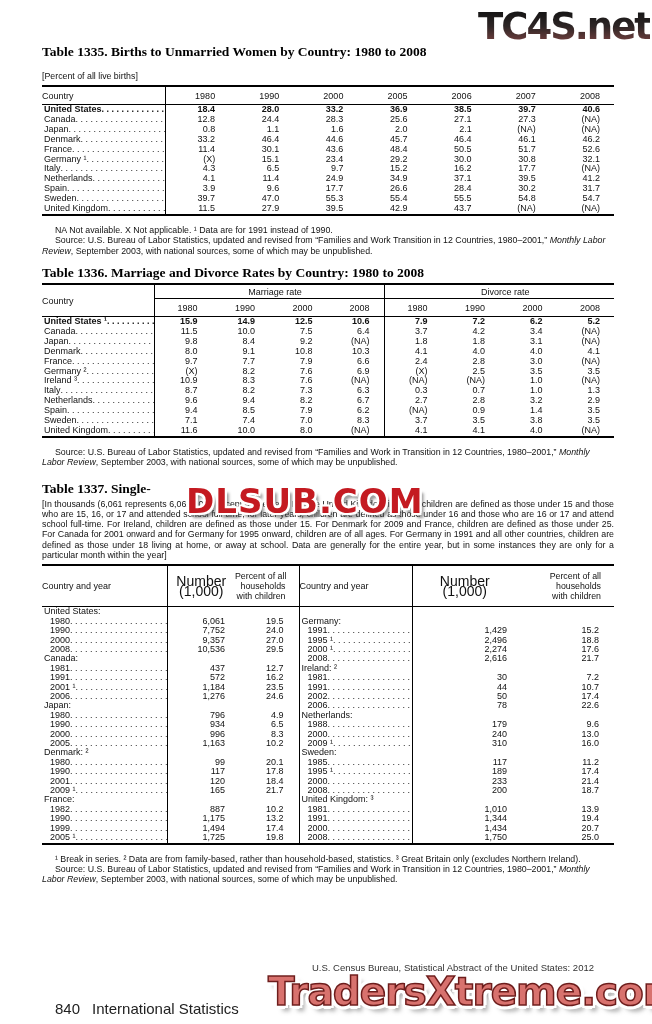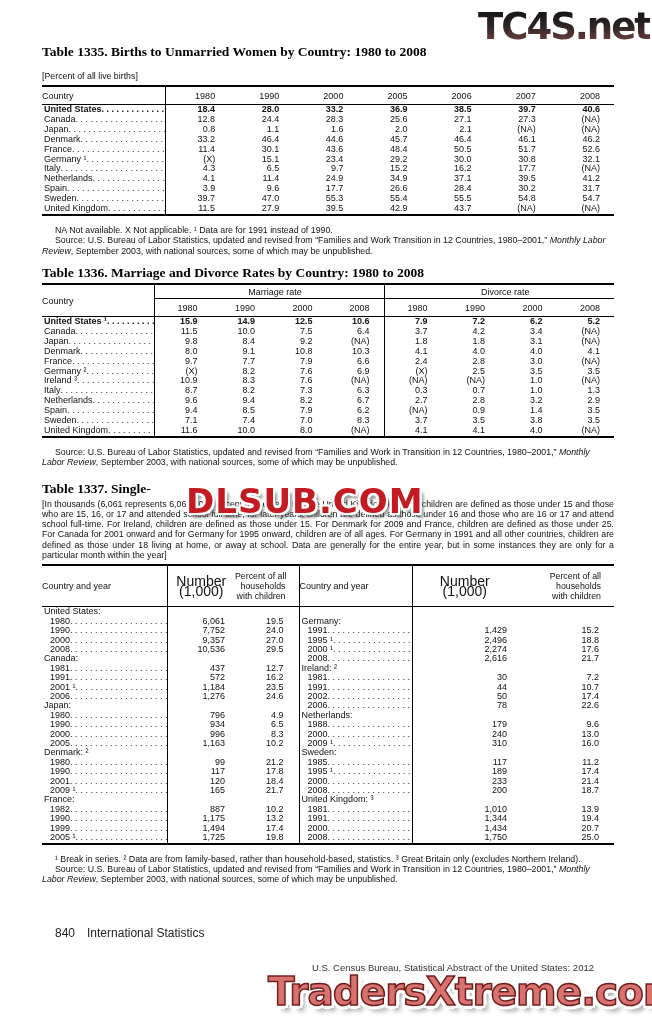--- a/index.html
+++ b/index.html
@@ -56,21 +56,21 @@
   .t1337 .cy.lbl .nm{padding-left:2px;}
 
   .notes{margin-top:9px;font-size:8.8px;line-height:10.35px;width:572px;}
   .notes p{margin:0;text-indent:13px;}
   .bracket{font-size:8.8px;line-height:10.3px;margin:1px 0 4px 0;text-align:justify;}
 
   .sec1336{margin-top:9px;}
   .sec1337{margin-top:13px;}
 
   
-  .footer-left{position:absolute;left:55px;top:926px;font-size:12px;color:#222;}
+  .footer-left{position:absolute;left:55px;top:1000px;font-size:15px;color:#222;}
   .footer-left .pgnum{margin-right:12px;}
   .footer-right{position:absolute;right:58px;top:962px;font-size:9.5px;color:#333;}
 
   
   .wm{position:absolute;z-index:10;pointer-events:none;}
   .wm-tc4s{
     right:2px;top:5px;
     font-size:37px;font-weight:800;letter-spacing:-2px;
     font-family:"DejaVu Sans",sans-serif;
     background:linear-gradient(180deg,#151515 15%,#2e2626 50%,#7c4342 92%);
@@ -890,21 +890,21 @@
           </tr>
 
           <tr>
             <td class="cy">
               <div class="nw">
                 <span class="nm">1980</span>
                 <span class="dots"></span>
               </div>
             </td>
             <td class="num">99</td>
-            <td class="num pct">21.2</td>
+            <td class="num pct">20.1</td>
             <td class="cy">
               <div class="nw">
                 <span class="nm">1985</span>
                 <span class="dots"></span>
               </div>
             </td>
             <td class="num">117</td>
             <td class="num pct">11.2</td>
           </tr>
 

